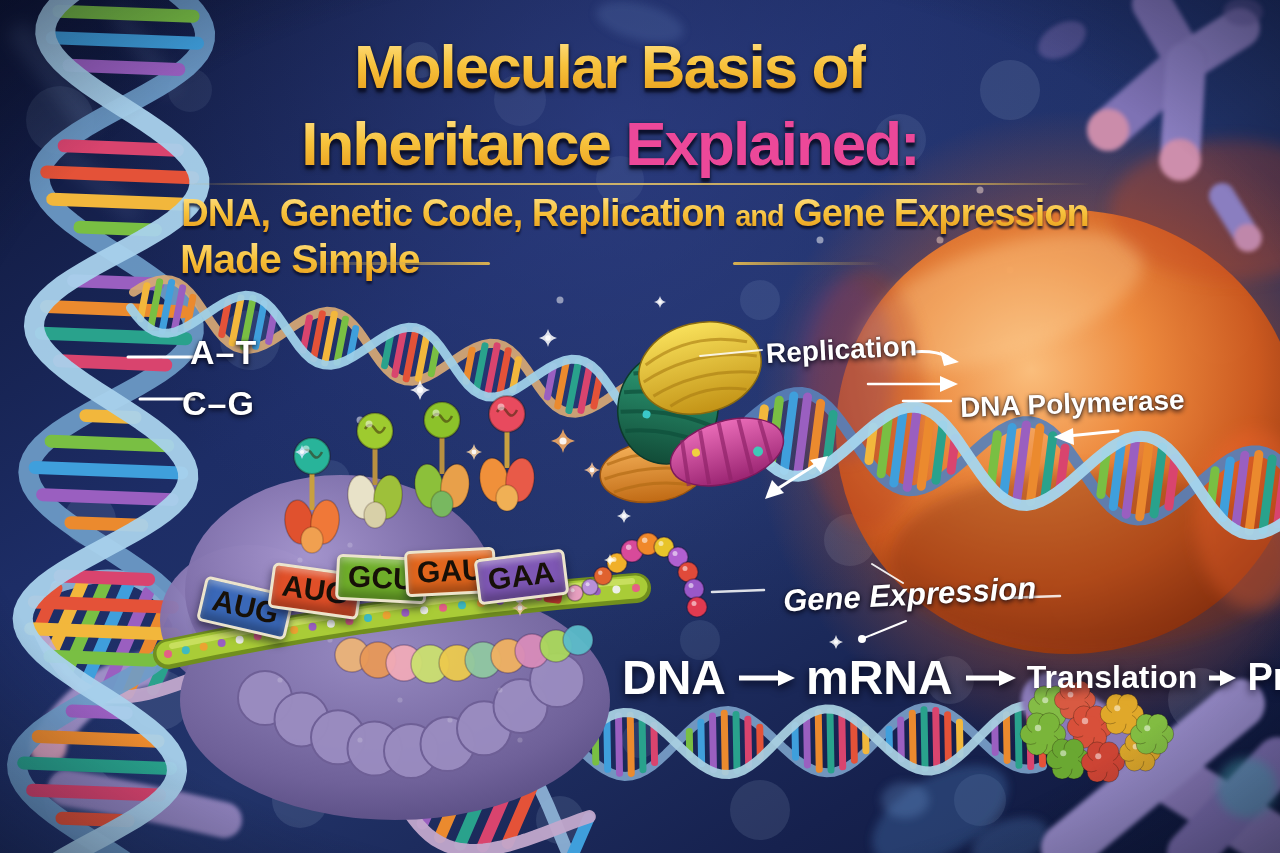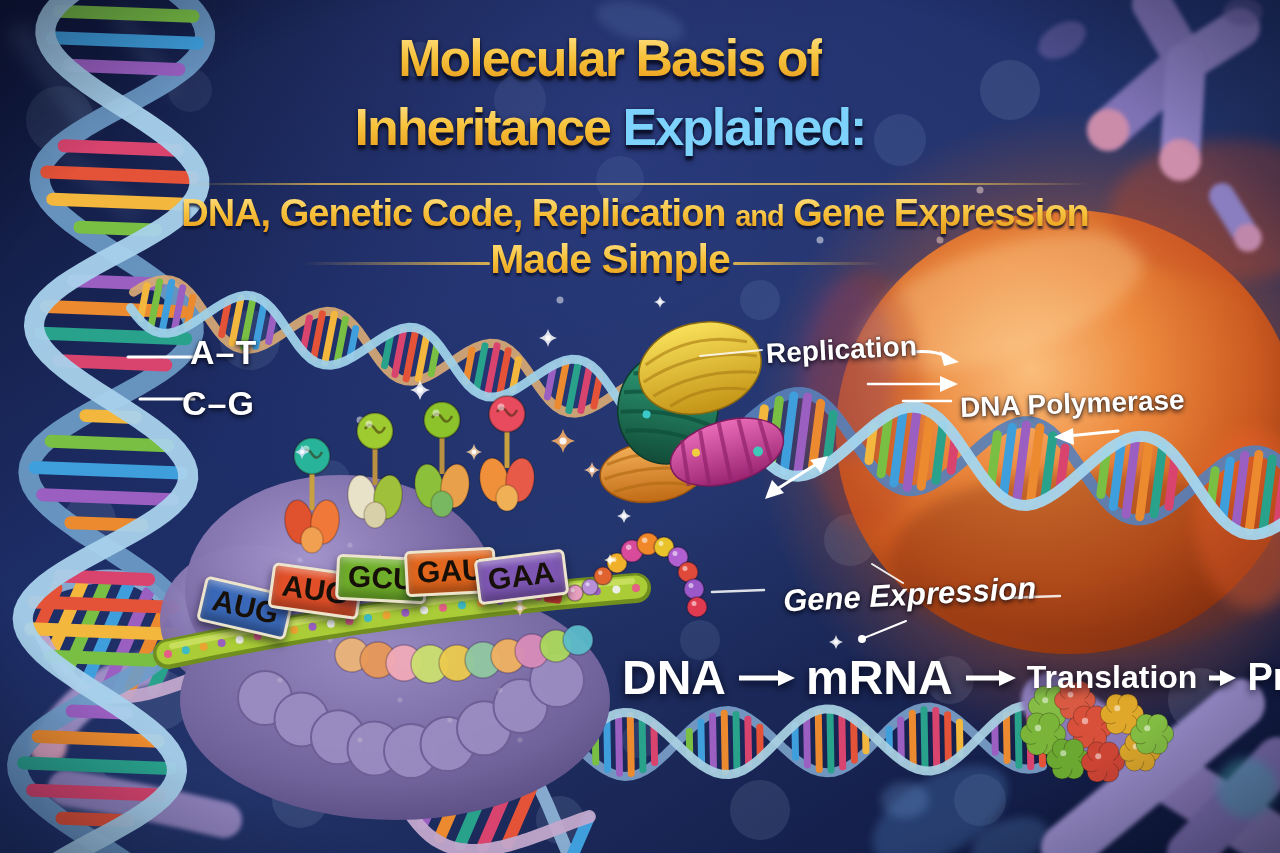--- a/index.html
+++ b/index.html
@@ -5,28 +5,28 @@
   html,body{margin:0;padding:0;background:#0a0f28;}
   .stage{position:relative;width:1280px;height:853px;overflow:hidden;
          font-family:"Liberation Sans",sans-serif;background:#16204a;}
   .stage svg.scene{position:absolute;left:0;top:0;}
   .lbl{position:absolute;color:#fff;font-weight:800;
        text-shadow:0 2px 5px rgba(0,0,15,.85),0 0 2px rgba(0,0,25,.6);}
   .gold{color:#f5ba35;background:linear-gradient(180deg,#ffe084 8%,#f7c23c 48%,#e89c1a 96%);
         -webkit-background-clip:text;background-clip:text;-webkit-text-fill-color:transparent;}
   .title-wrap{position:absolute;left:150px;top:24px;width:920px;text-align:center;
               filter:drop-shadow(0 4px 1px rgba(9,13,38,.8)) drop-shadow(0 1px 2px rgba(0,0,0,.5));}
-  .title-line{font-size:52px;line-height:69px;font-weight:800;letter-spacing:-2px;margin:0;}
-  .title-line .white{color:#7dd3fc;}
+  .title-line{font-size:62px;line-height:69px;font-weight:800;letter-spacing:-2px;margin:8px;}
+  .title-line .white{color:#ec4899;}
   .divider{position:absolute;left:187px;top:183px;width:903px;height:2px;
            background:linear-gradient(90deg,rgba(216,176,80,0),#d8b050 15%,#e8c668 50%,#d8b050 85%,rgba(216,176,80,0));opacity:.85;}
   .subtitle{position:absolute;left:170px;top:192px;width:930px;text-align:center;font-weight:800;font-size:38px;letter-spacing:-1px;
             filter:drop-shadow(0 3px 1px rgba(9,13,38,.8));}
   .subtitle .and{font-size:29px;text-align:center;}
-  .subtitle2{position:absolute;left:180px;top:236px;width:860px;text-align:center;font-weight:800;font-size:41px;letter-spacing:-1px;
+  .subtitle2{position:absolute;left:180px;top:236px;width:860px;text-align:left;font-weight:800;font-size:41px;letter-spacing:-1px;
              filter:drop-shadow(0 3px 1px rgba(9,13,38,.8));}
   .dash{position:absolute;height:3px;top:262px;border-radius:2px;}
   .dash-l{left:302px;width:188px;background:linear-gradient(90deg,rgba(216,176,80,0),#d8b050);}
   .dash-r{left:733px;width:148px;background:linear-gradient(90deg,#d8b050,rgba(216,176,80,0));}
   .bp{font-size:34px;letter-spacing:1px;}
   .bp1{left:190px;top:333px;} .bp2{left:182px;top:376px;margin-top:8px;}
   .repl{left:766px;top:334px;font-size:28px;transform:rotate(-3deg);}
   .poly{left:960px;top:388px;font-size:28px;transform:rotate(-2deg);}
   .gene{left:783px;top:577px;font-size:31px;font-style:italic;transform:rotate(-3deg);}
   .codon{position:absolute;font-weight:800;font-size:30px;color:#171008;line-height:1;

